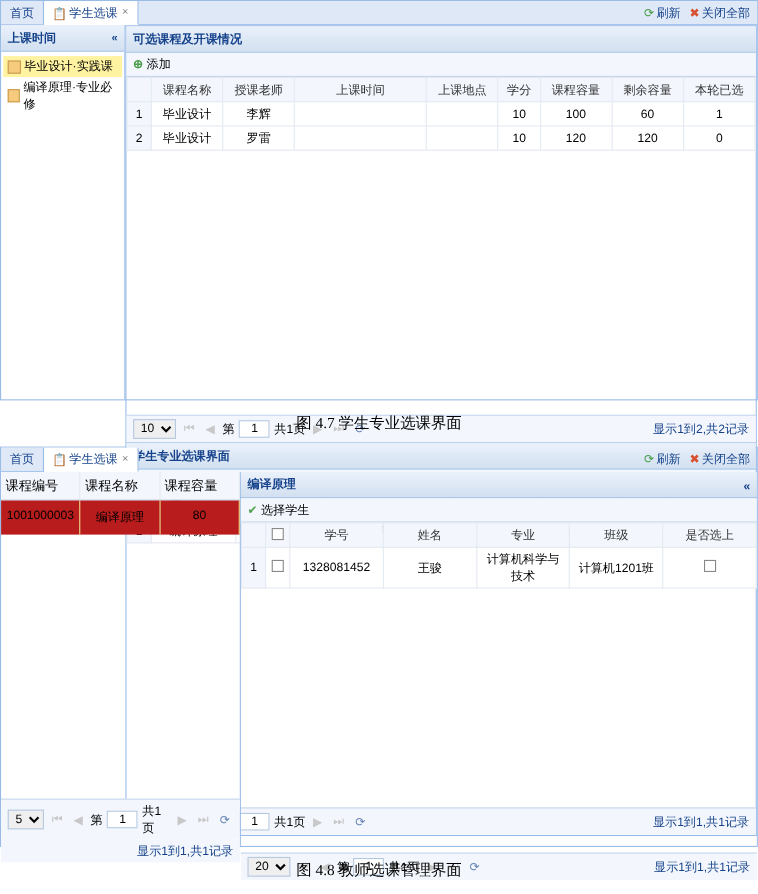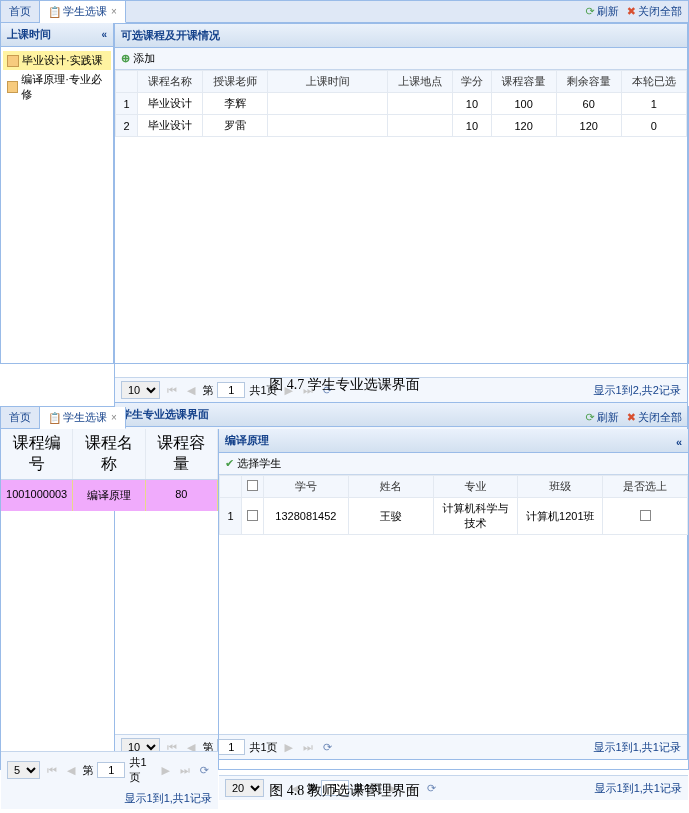--- a/index.html
+++ b/index.html
@@ -36,22 +36,22 @@
 .row-num{width:22px;background:#f3f7fd}
 .pager{background:#f3f7fd;border-top:1px solid #c5d6ec;padding:3px 6px;display:flex;align-items:center;gap:4px}
 .pager select,.pager input{font-size:11px;padding:1px 2px;border:1px solid #b5c8e0}
 .pager input{width:28px;text-align:center}
 .pager-btn{color:#6a86b5;cursor:pointer;padding:0 3px}
 .pager-btn.disabled{color:#c8c8c8}
 .pager-info{margin-left:auto;color:#15428b}
 .caption{text-align:center;font-size:14px;padding:8px 0 12px;font-family:SimSun,serif}
 .course-list{width:218px;border-right:1px solid #99bbe8}
 .course-head{display:flex;background:#f3f7fd;border-bottom:1px solid #c5d6ec}
-.course-head div{flex:1;padding:4px;text-align:center;border-right:1px solid #e3e9f1;font-size:16px}
-.course-row{display:flex;background:#f0abfc}
+.course-head div{flex:1;padding:4px;border-right:1px solid #e3e9f1;font-size:12px}
+.course-row{display:flex;background:#b91c1c}
 .course-row div{flex:1;padding:8px 4px;text-align:center;border-right:1px solid #e8d98a;font-size:11px}
 .spacer{flex:1;min-height:240px}
 .chk{display:inline-block;width:11px;height:11px;border:1px solid #888;background:#fff}
 .sec2 .main{display:flex;flex-direction:column}
 .sec2 table{table-layout:fixed}
 .flex-col{display:flex;flex-direction:column}
 .sec1-main-height{height:340px}
 .sec2-height{height:340px}
 </style>
 </head>

